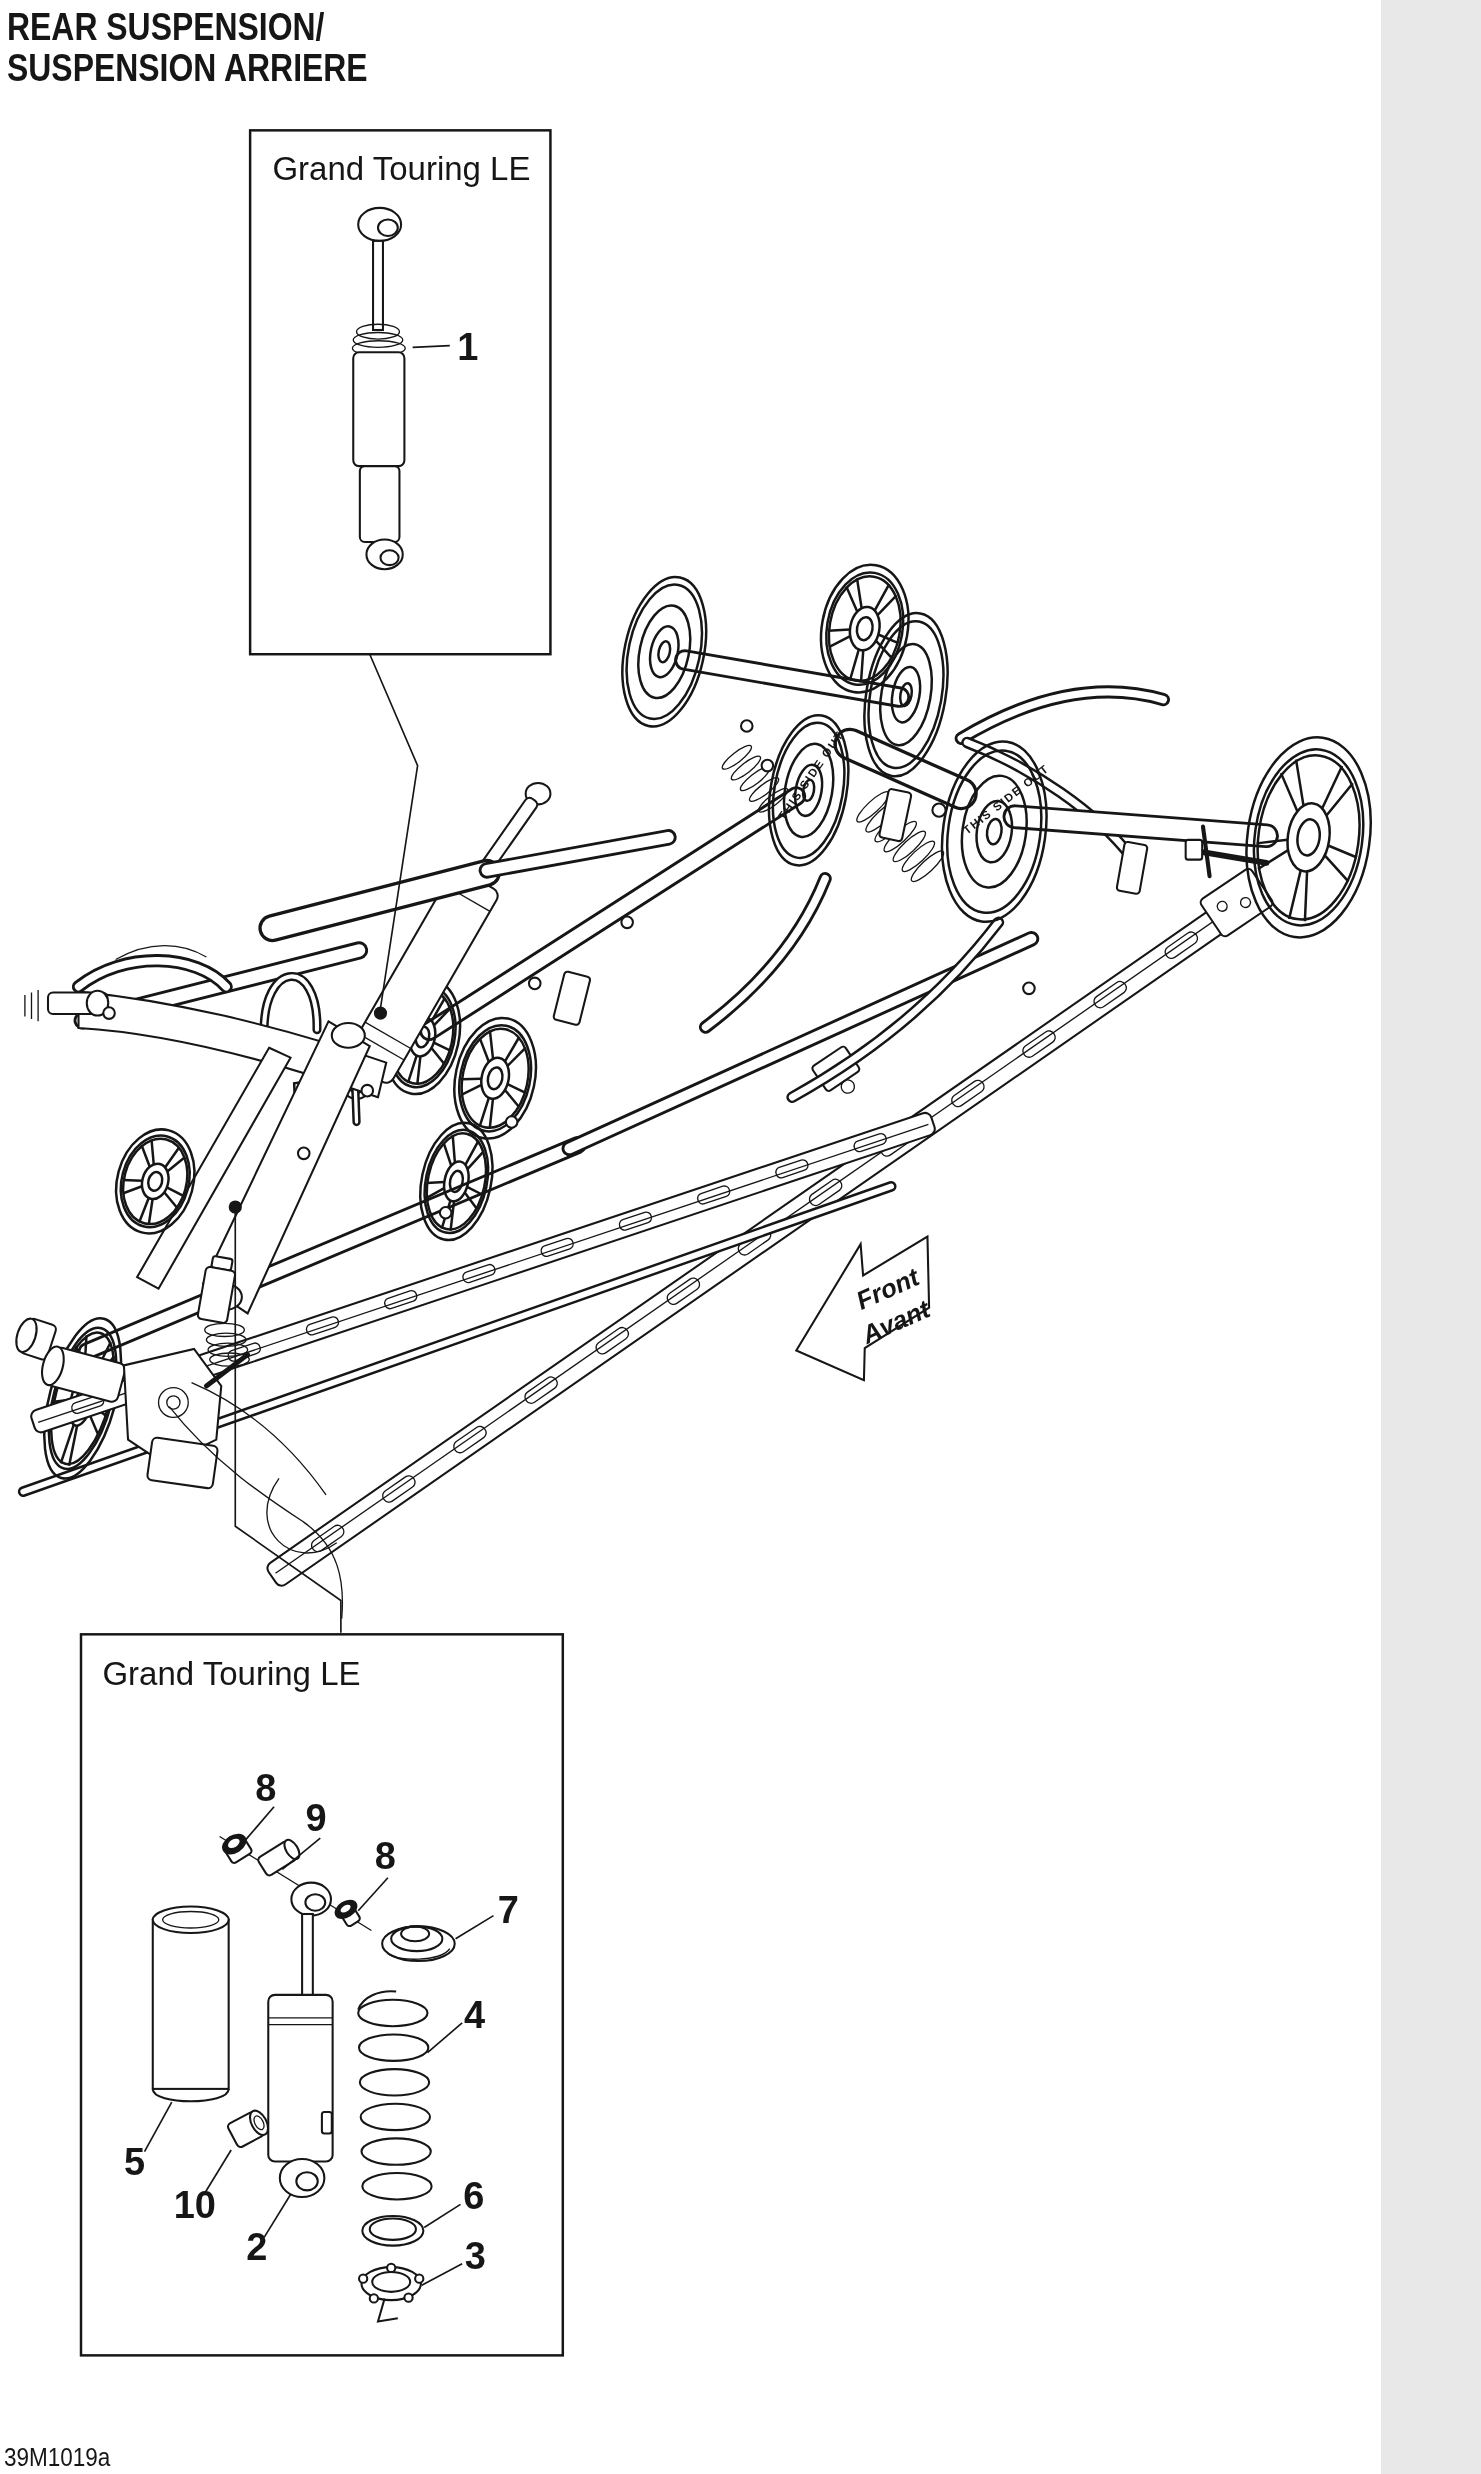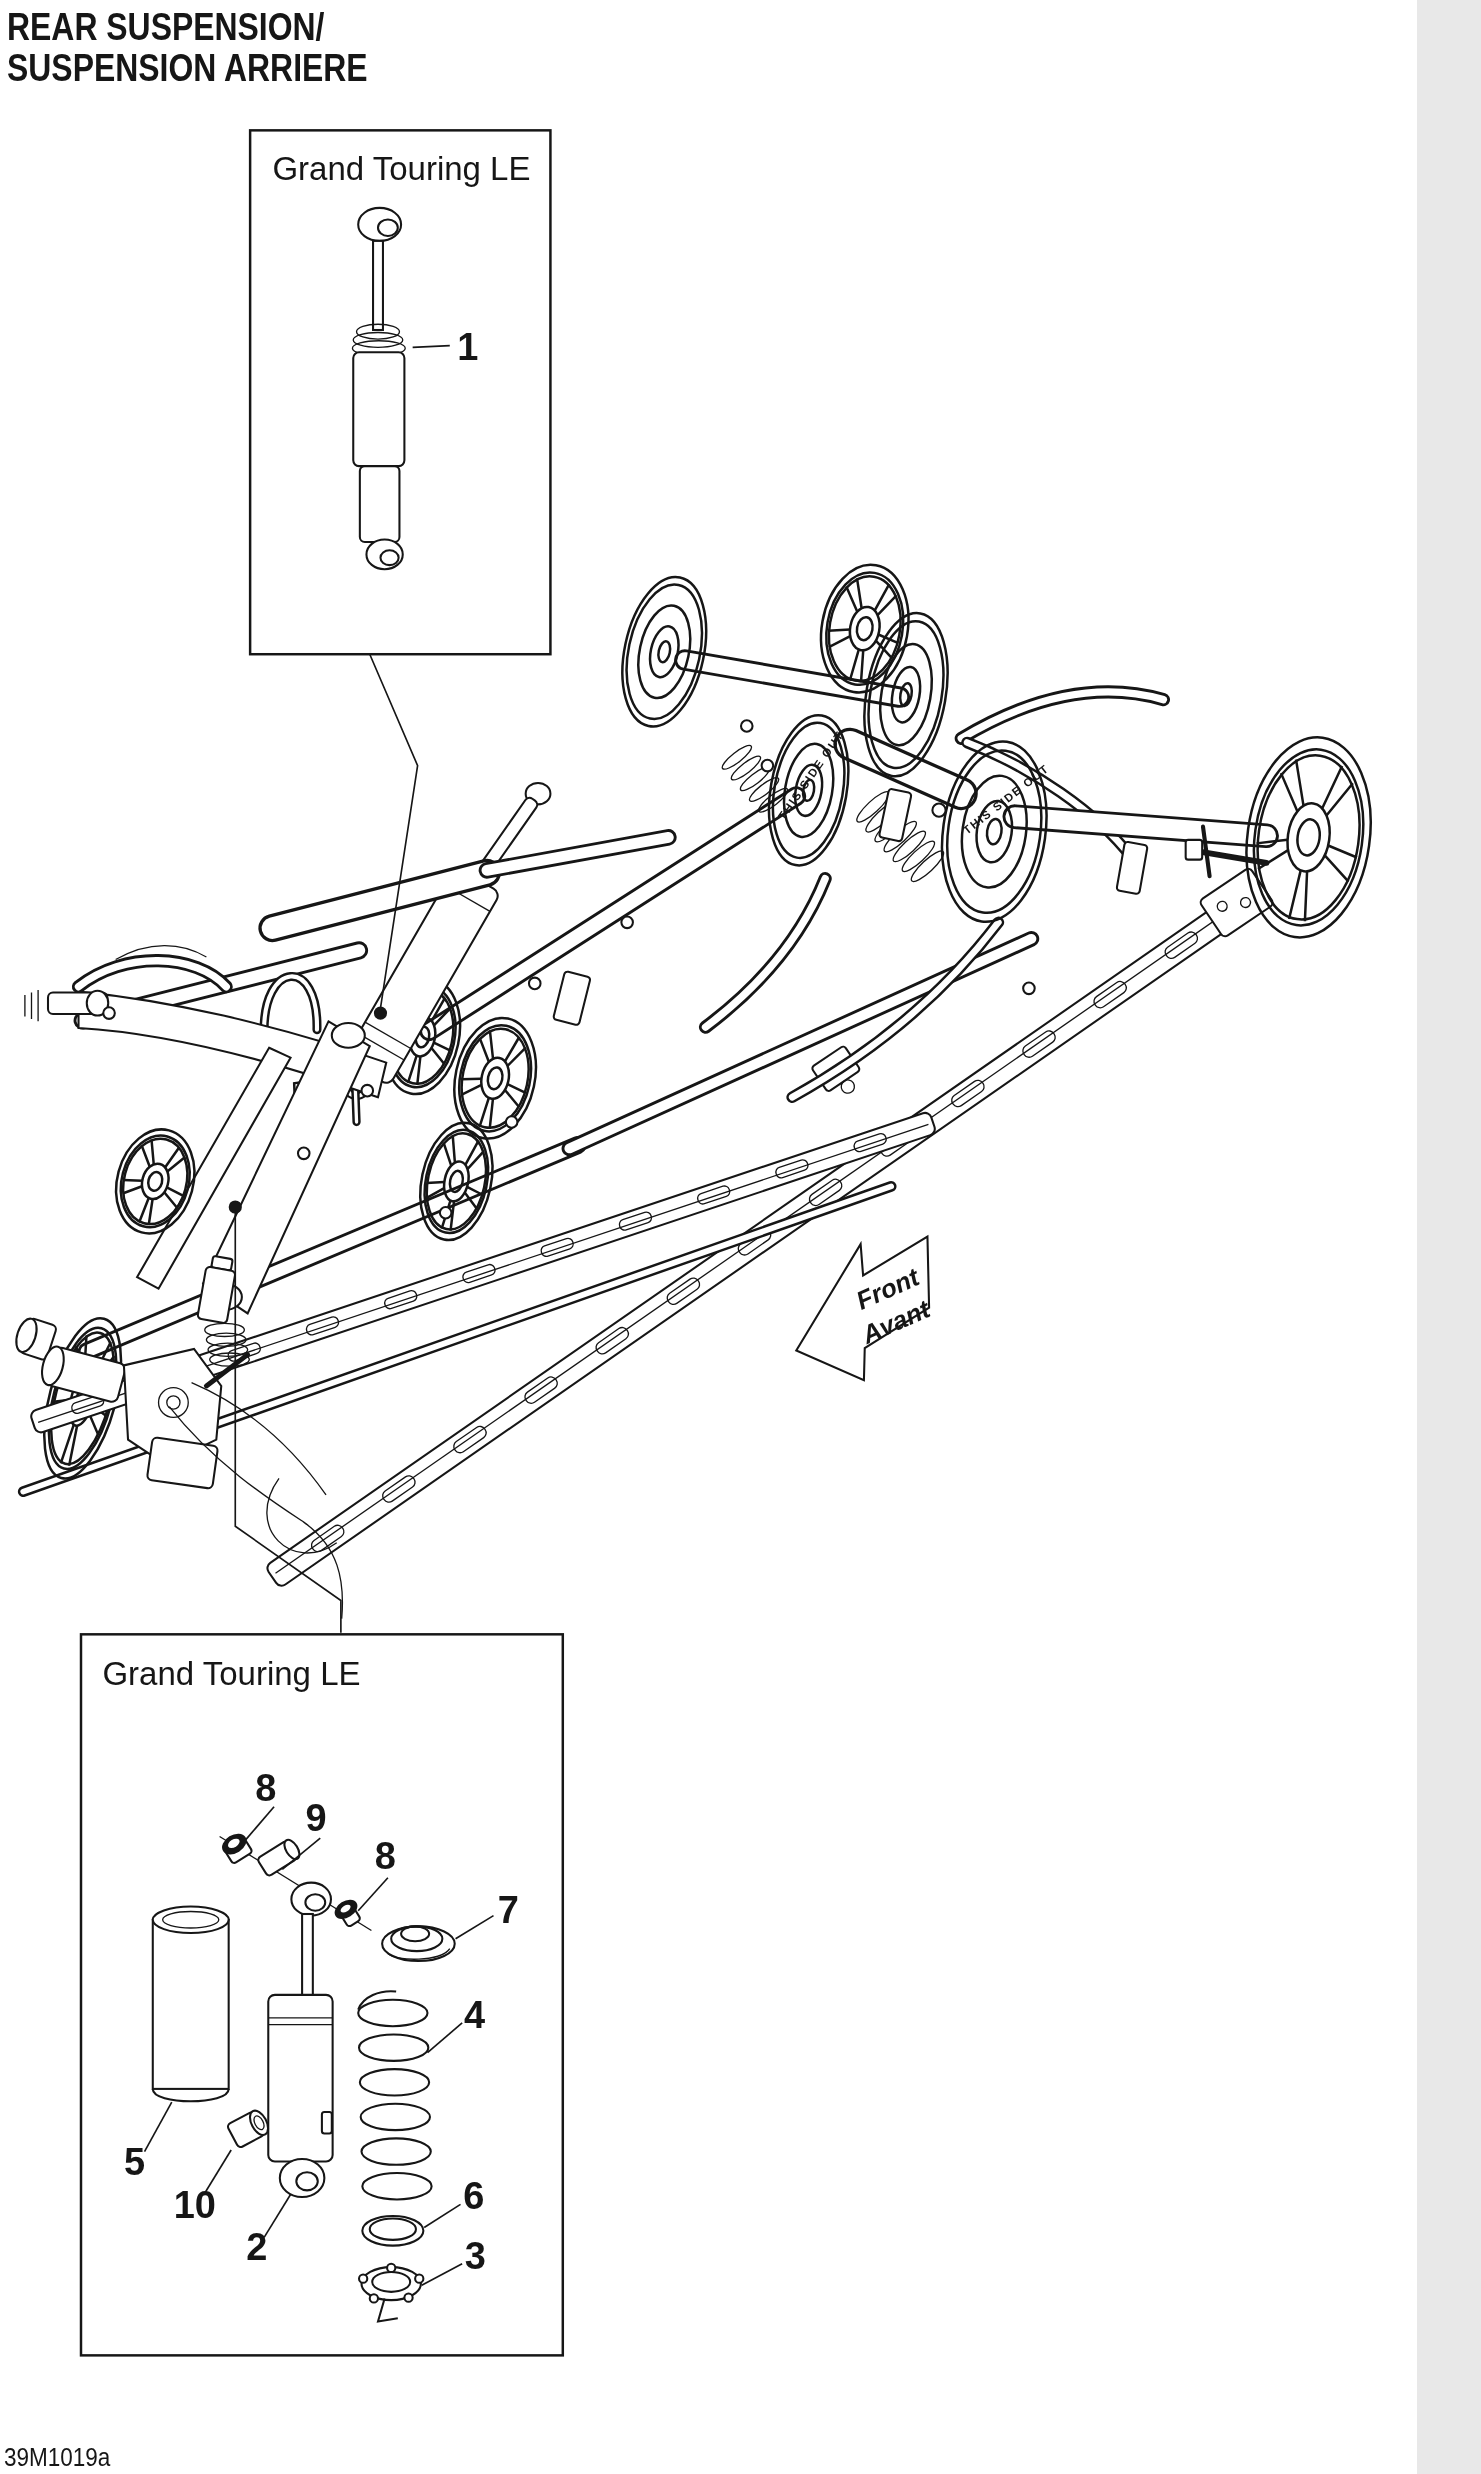--- a/index.html
+++ b/index.html
@@ -1,18 +1,18 @@
 <!DOCTYPE html>
 <html style="font-size:13.2px"><head>
 <meta charset="utf-8">
 <style>
   :root{ --ink:#161616; --paper:#ffffff; }
   html,body{ margin:0; padding:0; background:#e8e8e8; }
   .page{ position:relative; width:1381px; height:2475px; background:var(--paper);
-         font-family:"Liberation Sans", sans-serif; color:var(--ink); overflow:hidden;padding-left:36px; }
+         font-family:"Liberation Sans", sans-serif; color:var(--ink); overflow:hidden; }
   .title{ position:absolute; left:6.6px; top:6.6px; font-size:38px; font-weight:bold;
           line-height:41px; letter-spacing:0px; transform:scaleX(.84); transform-origin:left top;
           white-space:nowrap; }
   .part-code{ position:absolute; left:4.1px; top:2443px; font-size:25px; transform:scaleX(.9);
               transform-origin:left top; }
   svg{ position:absolute; left:0; top:0; }
   
   .ln{ fill:none; stroke:var(--ink); stroke-width:2.5px; }
   .thin{ fill:none; stroke:var(--ink); stroke-width:1.6px; }
   .fw{ fill:#fff; stroke:var(--ink); stroke-width:2.5px; }

